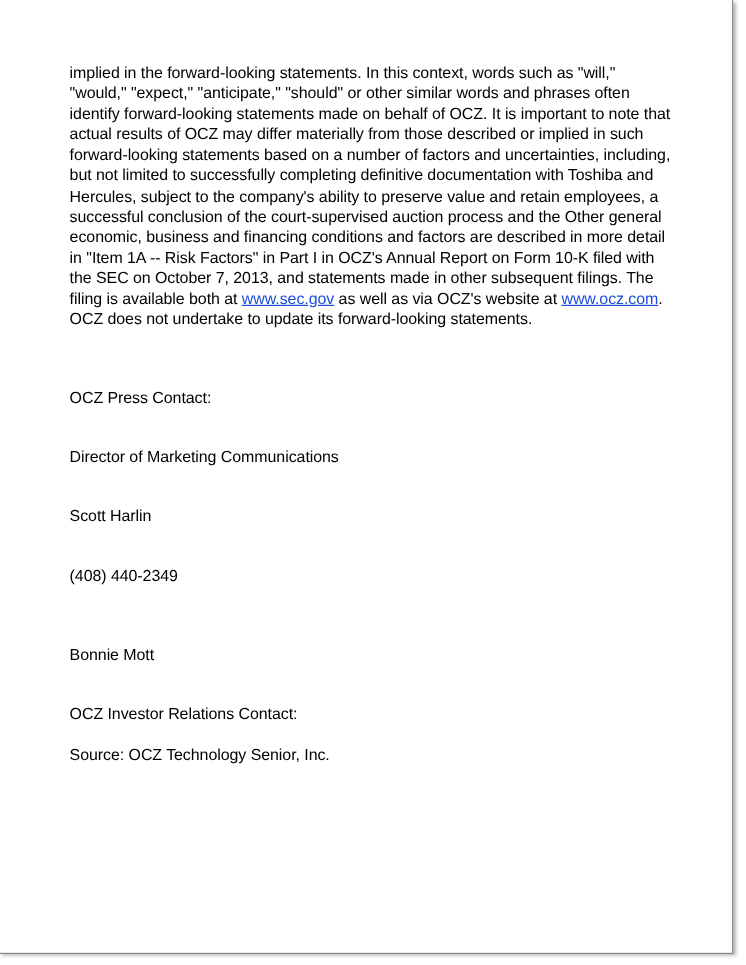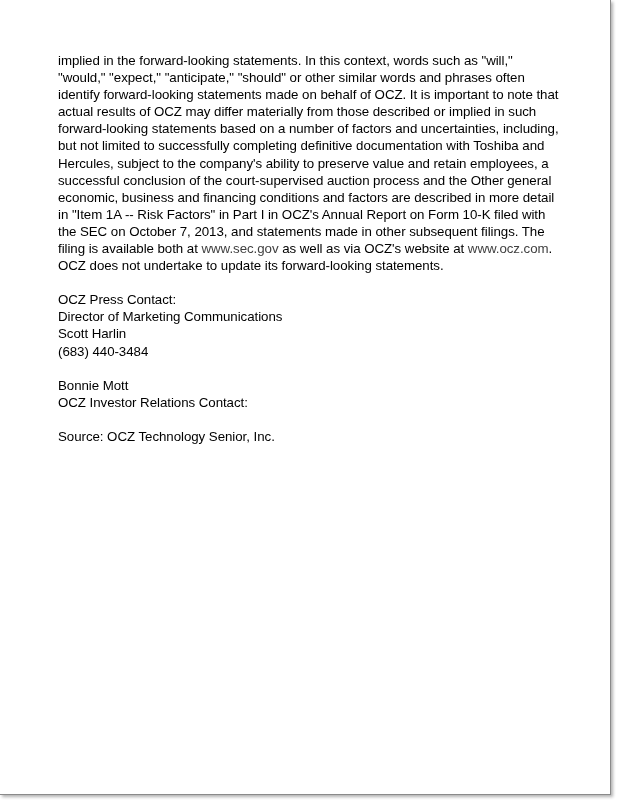--- a/index.html
+++ b/index.html
@@ -43,44 +43,46 @@
     margin: 0;
     letter-spacing: -0.05px;
   }
 
   .block-gap {
     height: 17px;
   }
 
   .contact-line {
     white-space: nowrap;
+    margin-top: 32px;
   }
 
   a.doclink,
   .doclink {
-    color: #404040;
+    color: #1d4ed8;
+    text-decoration: underline;
     cursor: pointer;
   }
 </style>
 </head>
 <body>
 
 <div class="page-sheet">
 
   <div class="doc-body">
 
     <p class="para"><span>implied in the forward-looking statements. In this context, words such as "will," "would," "expect," "anticipate," "should" or other similar words and phrases often identify forward-looking statements made on behalf of OCZ. It is important to note that actual results of OCZ may differ materially from those described or implied in such forward-looking statements based on a number of factors and uncertainties, including, but not limited to successfully completing definitive documentation with Toshiba and Hercules, subject to the company's ability to preserve value and retain employees, a successful conclusion of the court-supervised auction process and the Other general economic, business and financing conditions and factors are described in more detail in "Item 1A -- Risk Factors" in Part I in OCZ's Annual Report on Form 10-K filed with the SEC on October 7, 2013, and statements made in other subsequent filings. The filing is available both at </span><a class="doclink">www.sec.gov</a><span> as well as via OCZ's website at </span><a class="doclink">www.ocz.com</a><span>. OCZ does not undertake to update its forward-looking statements.</span></p>
 
     <div class="block-gap"></div>
 
     <div class="contact-block">
       <div class="contact-line">OCZ Press Contact:</div>
       <div class="contact-line">Director of Marketing Communications</div>
       <div class="contact-line">Scott Harlin</div>
-      <div class="contact-line">(683) 440-3484</div>
+      <div class="contact-line">(408) 440-2349</div>
     </div>
 
     <div class="block-gap"></div>
 
     <div class="contact-block">
       <div class="contact-line">Bonnie Mott</div>
       <div class="contact-line">OCZ Investor Relations Contact:</div>
     </div>
 
     <div class="block-gap"></div>

